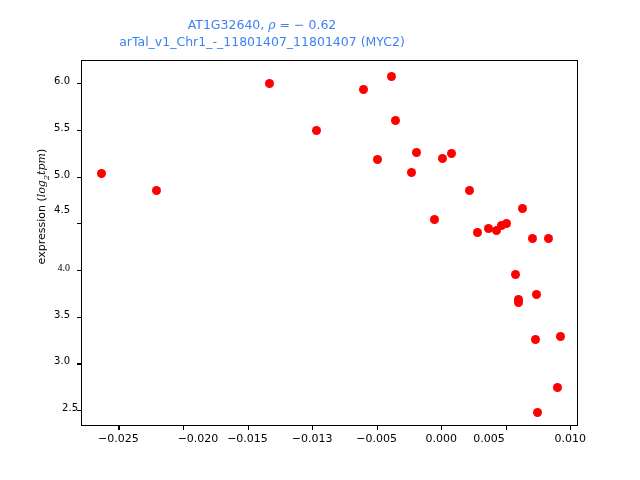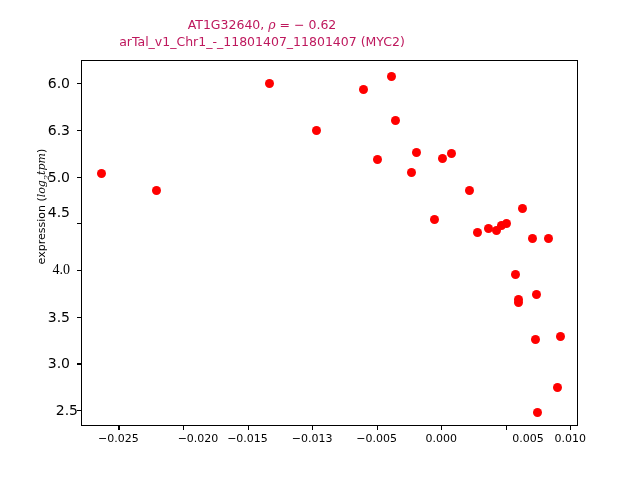--- a/index.html
+++ b/index.html
@@ -6,21 +6,21 @@
   body{
     width:640px;height:480px;background:#ffffff;
     font-family:"DejaVu Sans","Liberation Sans",sans-serif;
     overflow:hidden;position:relative;
   }
   #figure{position:absolute;left:0;top:0;width:640px;height:480px;}
 
   
   #title{
     position:absolute;left:0;top:16px;width:524px;
-    text-align:center;font-size:12.5px;color:#be185d;line-height:17px;
+    text-align:center;font-size:12.5px;color:#3b82f6;line-height:17px;
   }
   #title .ln{display:block;white-space:pre;}
   #title .rho{font-family:"DejaVu Serif","Liberation Serif",serif;font-style:italic;}
 
   
   #plotframe{
     position:absolute;left:81px;top:60px;width:497px;height:366px;
     border:1.1px solid #000;box-sizing:border-box;background:#fff;
   }
   #plotarea{position:absolute;left:0;top:0;width:100%;height:100%;overflow:hidden;}
@@ -32,21 +32,21 @@
 
   
   .xtick{position:absolute;top:426px;width:1.1px;height:4px;background:#000;}
   .ytick{position:absolute;left:77px;width:4px;height:1.1px;background:#000;}
   .xticklabel{
     position:absolute;top:432px;font-size:11px;color:#000;
     text-align:center;width:80px;margin-left:-40px;white-space:nowrap;
   }
   .yticklabel{
     position:absolute;left:0;width:70px;text-align:right;
-    font-size:14px;color:#000;margin-top:-8px;white-space:nowrap;
+    font-size:10px;color:#000;margin-top:-8px;white-space:nowrap;
   }
 
   
   #xlabel{
     position:absolute;left:81px;top:452px;width:497px;
     text-align:center;font-size:11px;color:#000;
   }
   #ylabel{
     position:absolute;left:-97px;top:199px;width:280px;
     text-align:center;font-size:11px;color:#000;
@@ -107,29 +107,29 @@
       <div class="xticklabel" style="left: 198px;">−0.020</div>
       <div class="xtick" style="left: 247.527px;"></div>
       <div class="xticklabel" style="left: 247.527px;">−0.015</div>
       <div class="xtick" style="left: 312.073px;"></div>
       <div class="xticklabel" style="left: 312.073px;">−0.013</div>
       <div class="xtick" style="left: 376.618px;"></div>
       <div class="xticklabel" style="left: 376.618px;">−0.005</div>
       <div class="xtick" style="left: 441.164px;"></div>
       <div class="xticklabel" style="left: 441.164px;">0.000</div>
       <div class="xtick" style="left: 505.709px;"></div>
-      <div class="xticklabel" style="left: 528px;">0.005</div>
+      <div class="xticklabel" style="left: 489px;">0.005</div>
       <div class="xtick" style="left: 570.255px;"></div>
       <div class="xticklabel" style="left: 570.255px;">0.010</div>
     </div>
   <div id="yticks-group">
       <div class="ytick" style="top: 83.3418px;"></div>
       <div class="yticklabel" style="top: 83.3418px;">6.0</div>
       <div class="ytick" style="top: 130.026px;"></div>
-      <div class="yticklabel" style="top: 130.026px;">6.3</div>
+      <div class="yticklabel" style="top: 130.026px;">5.5</div>
       <div class="ytick" style="top: 176.709px;"></div>
       <div class="yticklabel" style="top: 176.709px;">5.0</div>
       <div class="ytick" style="top: 223.393px;"></div>
       <div class="yticklabel" style="top: 212px;">4.5</div>
       <div class="ytick" style="top: 270.077px;"></div>
       <div class="yticklabel" style="top: 270.077px; font-family: Liberation Serif, serif;">4.0</div>
       <div class="ytick" style="top: 316.76px;"></div>
       <div class="yticklabel" style="top: 316.76px;">3.5</div>
       <div class="ytick" style="top: 363.444px;"></div>
       <div class="yticklabel" style="top: 363.444px;">3.0</div>

